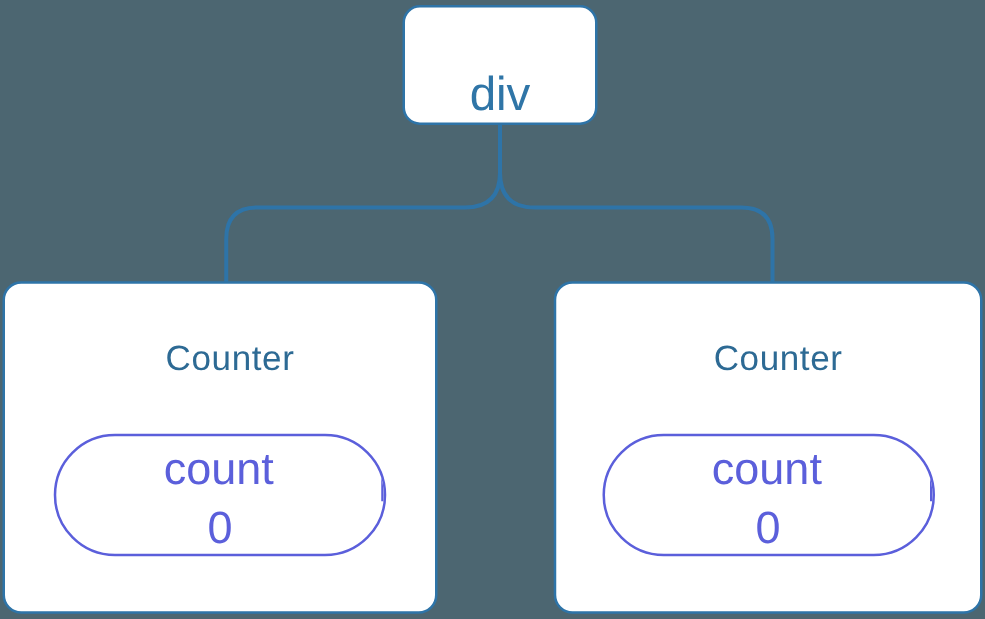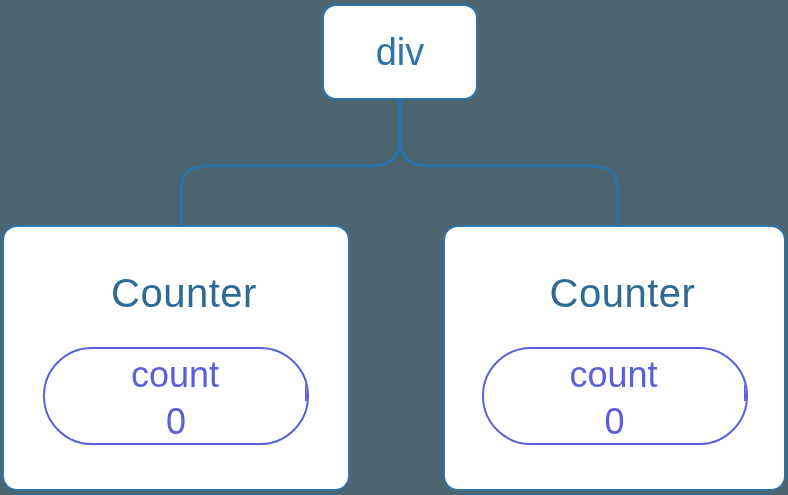--- a/index.html
+++ b/index.html
@@ -30,41 +30,41 @@
     position: absolute;
     left: 322px;
     top: 4px;
     width: 156px;
     height: 96px;
     box-sizing: border-box;
     background: var(--card-bg, #FFFFFF);
     border: 2.5px solid var(--line, #2E74A8);
     border-radius: 14px;
     display: flex;
-    align-items: center;
+    align-items: flex-end;
     justify-content: center;
     font-size: 38px;
     font-weight: 500;
     color: var(--node-text, #2F75A7);
   }
   .card {
     position: absolute;
     top: 225px;
     height: 266px;
     box-sizing: border-box;
     background: var(--card-bg, #FFFFFF);
     border: 2.5px solid var(--line, #2E74A8);
     border-radius: 15px;
   }
   .card-left  { left: 2px;  width: 348px; }
   .card-right { left: 443px; width: 343px; }
   .card-title {
     margin-top: 44px;
     text-align: center;
-    font-size: 40px;
+    font-size: 28px;
     font-weight: 500;
     letter-spacing: 0.5px;
     color: var(--component-title, #2D6A94);
     padding-left: 16px;
   }
   .pill {
     position: absolute;
     top: 120px;
     left: 50%;
     transform: translateX(-50%);

